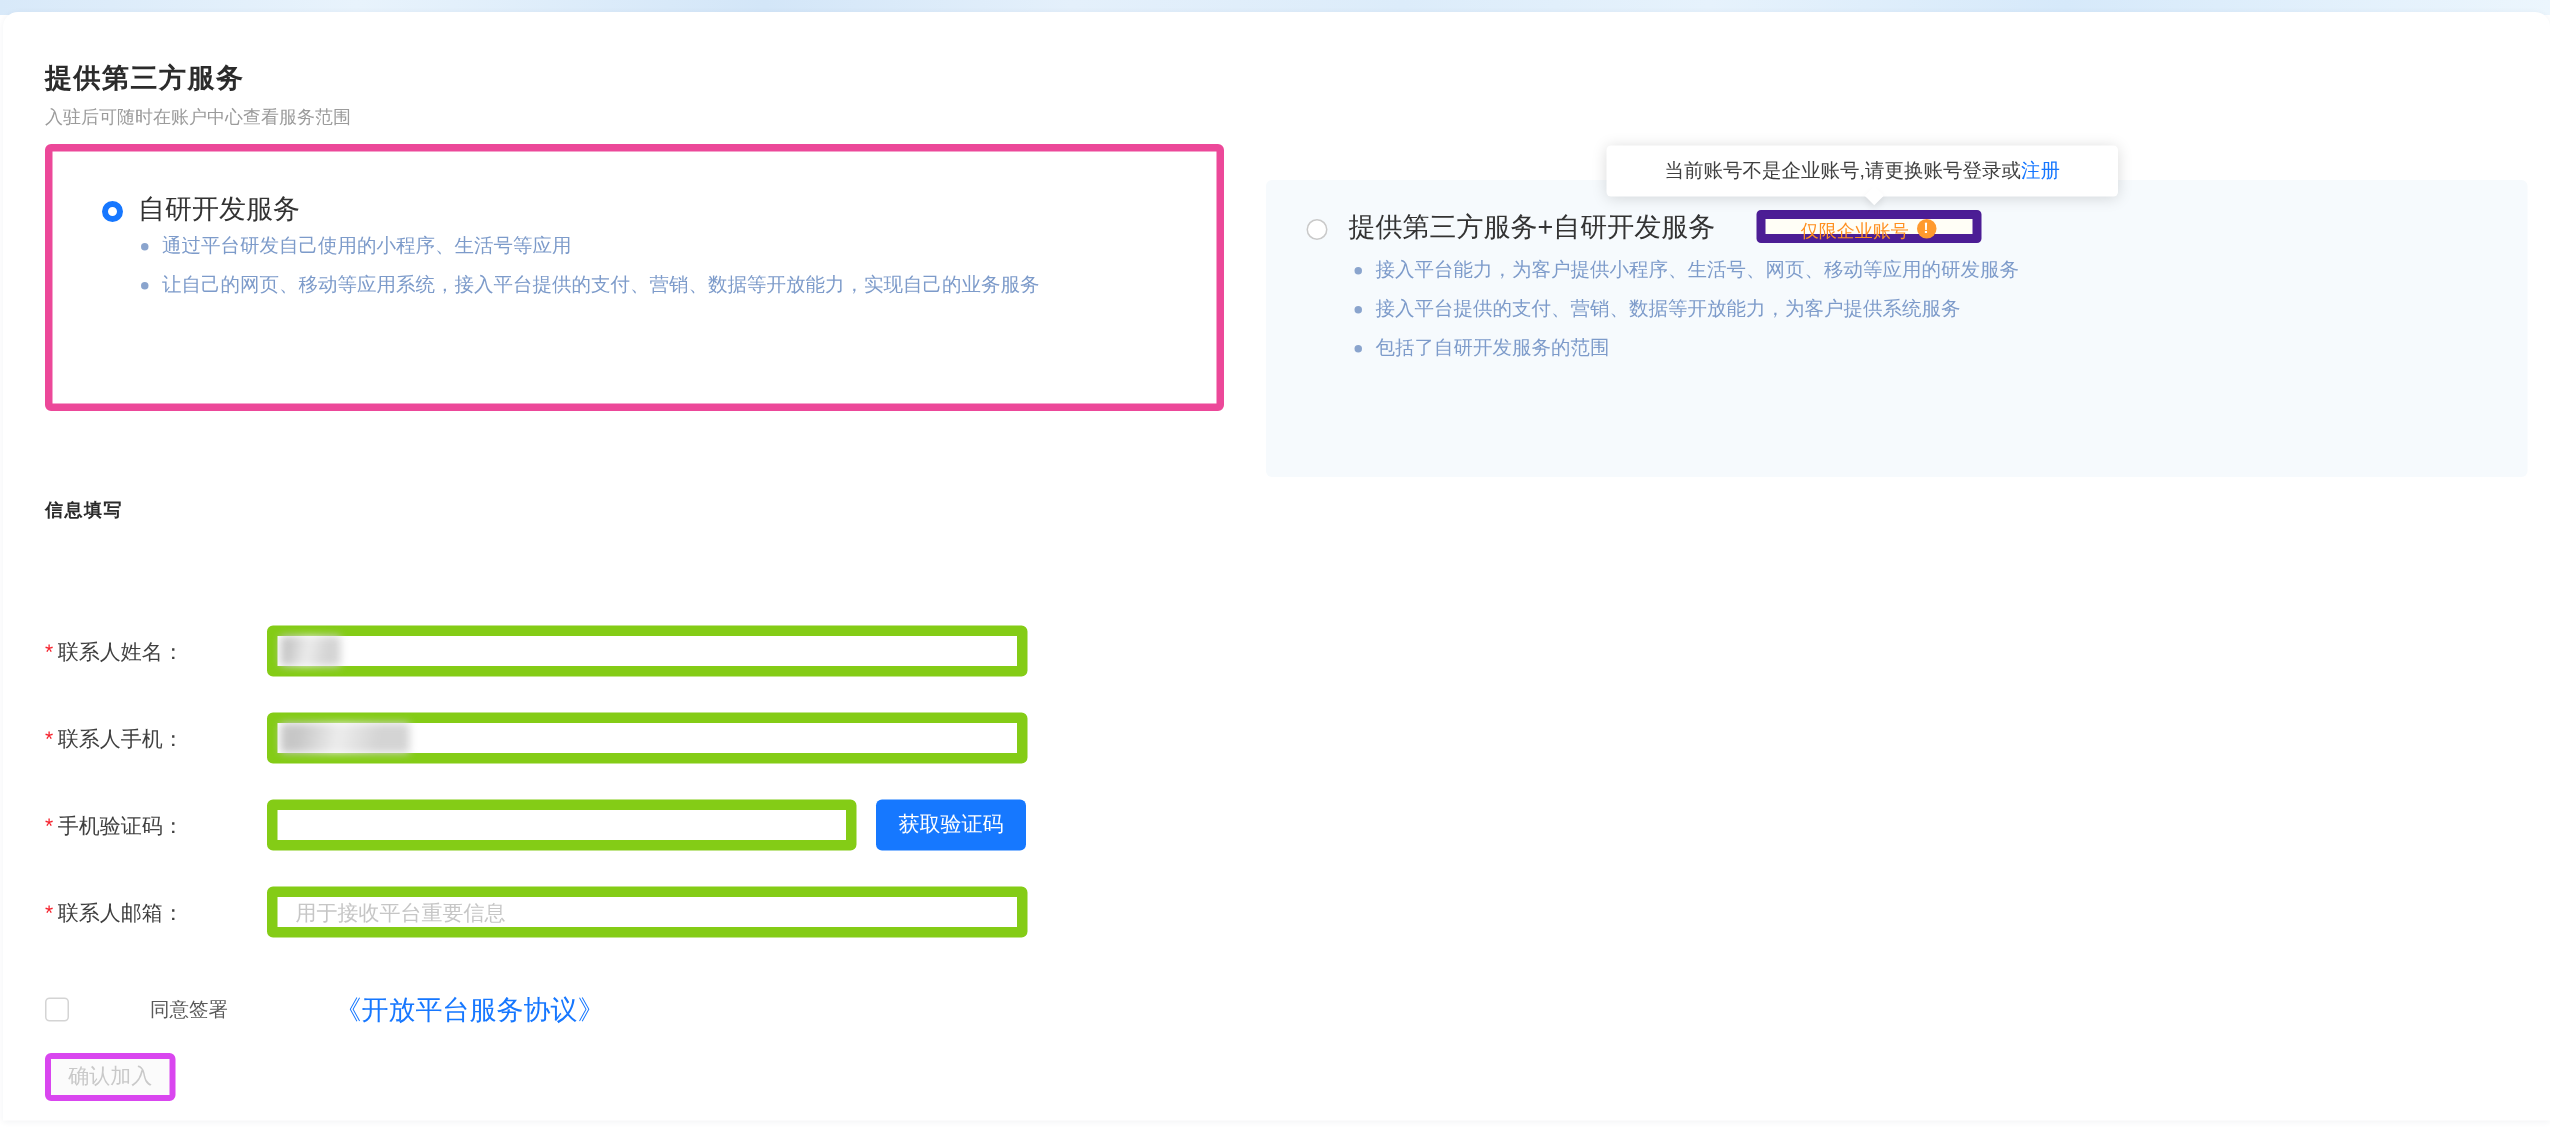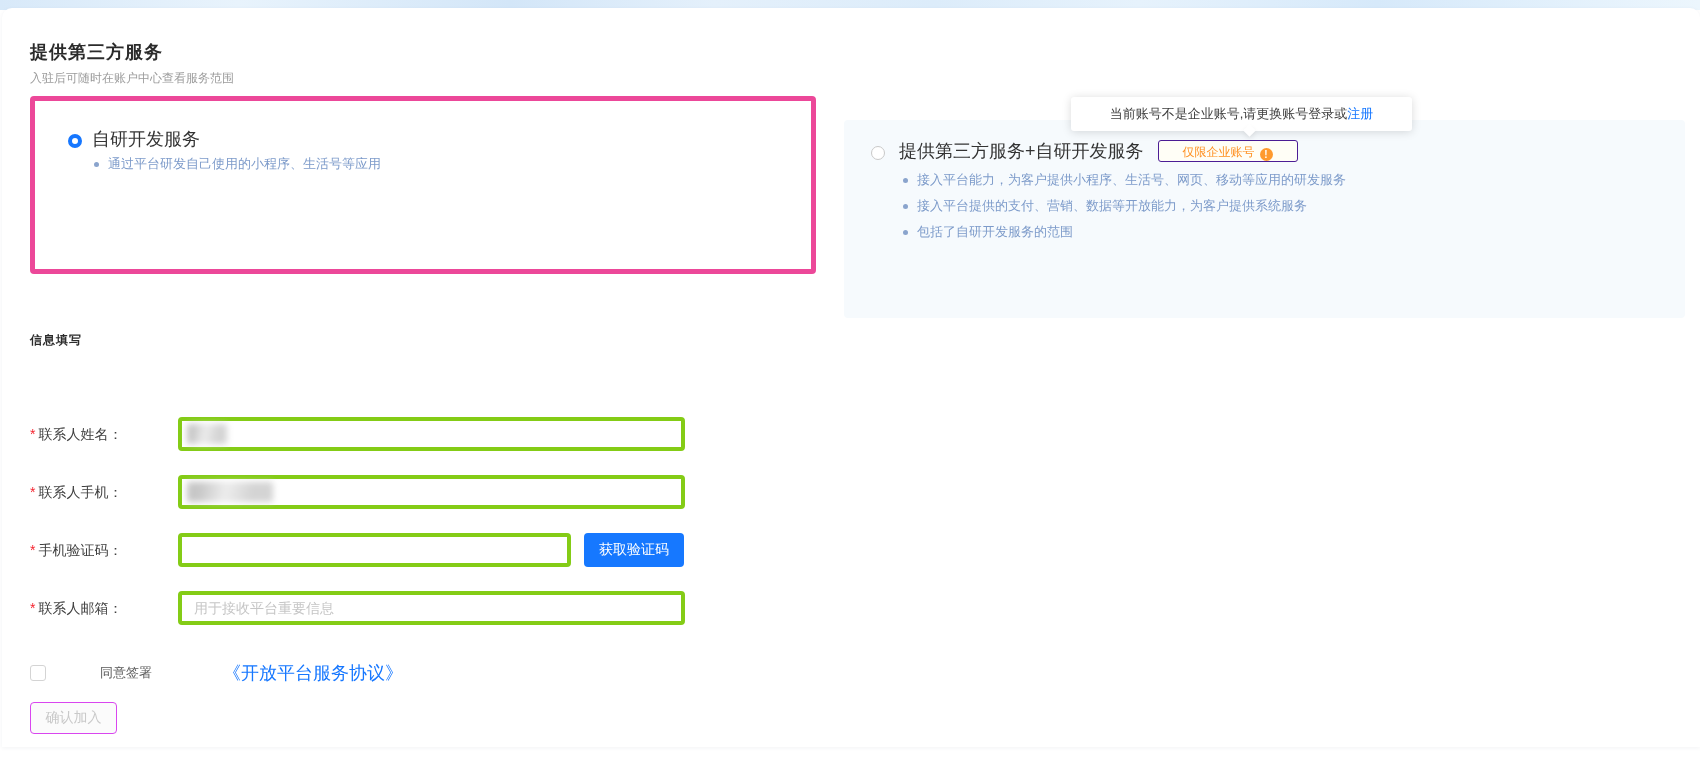--- a/index.html
+++ b/index.html
@@ -20,25 +20,25 @@
   .opt { position:absolute; border-radius:4px; z-index:2; cursor:pointer; }
   .opt-left { left:30px; top:96px; width:786px; height:178px; background:#fff; border:5px solid #ec4899;text-align:center; }
   .opt-right { left:844px; top:120px; width:841px; height:198px; background:#f6fafd; }
 
   .radio { position:absolute; width:14px; height:14px; border-radius:50%; background:#fff; }
   .radio-on  { left:33px; top:33px; border:4px solid #1677ff; }
   .radio-off { left:27px; top:26px; border:1px solid #c9c9c9; }
 
   .opt-title { position:absolute; font-size:18px; color:#333; }
   .opt-left  .opt-title { left:57px; top:26px; }
-  .title-row { position:absolute; left:55px; top:19px; display:flex; align-items:center; gap:14px; }
+  .title-row { position:absolute; left:55px; top:19px; display:flex; align-items:center; gap:27px; }
   .title-row .t { font-size:18px; color:#333; }
 
-  .badge { display:flex; align-items:flex-end; gap:5px; height:22px; padding:0 24px;
-    border:1px solid #4c1d95; background:#fffef6; border-radius:3px;
+  .badge { display:flex; align-items:flex-start; gap:5px; height:22px; padding:0 24px;
+    border:6px solid #4c1d95; background:#fffef6; border-radius:3px;
     color:#ff8f1f; font-size:12px; white-space:nowrap; }
   .badge-ic { width:13px; height:13px; border-radius:50%; background:#ff9a2e; color:#fff;
     font-size:10px; line-height:13px; text-align:center; font-weight:bold; }
 
   .bullets { position:absolute; left:59px; list-style:none; }
   .opt-left  .bullets { top:56px; }
   .opt-right .bullets { top:53px; }
   .bullets li { display:flex; align-items:center; margin-bottom:12px;
     font-size:13px; line-height:14px; color:#7d9bca; }
   .dot { width:5px; height:5px; border-radius:50%; background:#8aa4cd; margin-right:9px; flex:none; }
@@ -50,60 +50,64 @@
     background:#fff; transform:rotate(45deg); box-shadow:2px 2px 5px rgba(0,0,0,.08); }
   a.link { color:#1677ff; text-decoration:none; }
 
   .section-title { position:absolute; left:30px; top:332px; font-size:12px; font-weight:600;
     color:#2b2b2b; letter-spacing:1px; z-index:2; }
 
   .f-label { position:absolute; left:30px; width:145px; height:34px; line-height:34px;
     font-size:14px; color:#404040; z-index:2; }
   .req { color:#f5222d; margin-right:3px; }
   .f-input { position:absolute; left:178px; width:507px; height:34px; z-index:2;
-    border:4px solid #84cc16; border-radius:4px; background:#fff;
+    border:7px solid #84cc16; border-radius:4px; background:#fff;
     font-size:14px; color:#333; padding:0 12px; outline:none; }
   .f-input::placeholder { color:#c6c6c6; }
   .y1 { top:417px; } .y2 { top:475px; } .y3 { top:533px; } .y4 { top:591px; }
   .code-w { width:393px; }
   .code-btn { position:absolute; left:584px; top:533px; width:100px; height:34px; z-index:2;
     background:#1678ff; border:none; border-radius:4px; color:#fff; font-size:14px; cursor:pointer;font-family:Liberation Mono, monospace; }
 
   .blur-val { position:absolute; height:20px; border-radius:2px; z-index:3;
     background:linear-gradient(100deg,#c7c7c7 15%,#ededed 45%,#d4d4d4 75%);
     filter:blur(3px); }
   .blur-name  { left:187px; top:424px; width:40px; }
   .blur-phone { left:187px; top:482px; width:86px; }
 
   .agree { position:absolute; left:30px; top:661px; display:flex; align-items:center;
     font-size:13px; color:#595959; z-index:2;gap:44px; }
   .checkbox { width:16px; height:16px; border:1px solid #d4d4d4; border-radius:3px;
     background:#fff; margin-right:10px; cursor:pointer; }
   .agree a { margin-left:27px; font-size:18px; }
 
   .submit { position:absolute; left:30px; top:702px; width:87px; height:32px; z-index:2;
-    background:#fbfbfb; border:1px solid #d946ef; border-radius:4px;
+    background:#fbfbfb; border:4px solid #d946ef; border-radius:4px;
     color:#c9c9c9; font-size:14px; cursor:not-allowed; }
 </style>
 </head>
 <body>
 
 <div class="top-strip"></div>
 <div class="panel"></div>
 
 <h1 class="page-title">提供第三方服务</h1>
 <p class="page-subtitle">入驻后可随时在账户中心查看服务范围</p>
 
 <div class="opt opt-left">
   <span class="radio radio-on"></span>
   <div class="opt-title">自研开发服务</div>
   <ul class="bullets">
     <li>
         <span class="dot"></span>
         <span>通过平台研发自己使用的小程序、生活号等应用</span>
+      </li>
+    <li>
+        <span class="dot"></span>
+        <span>让自己的网页、移动等应用系统，接入平台提供的支付、营销、数据等开放能力，实现自己的业务服务</span>
       </li>
   </ul>
 </div>
 
 <div class="opt opt-right">
   <span class="radio radio-off"></span>
   <div class="title-row">
     <span class="t">提供第三方服务+自研开发服务</span>
     <span class="badge">
       <span>仅限企业账号</span>

